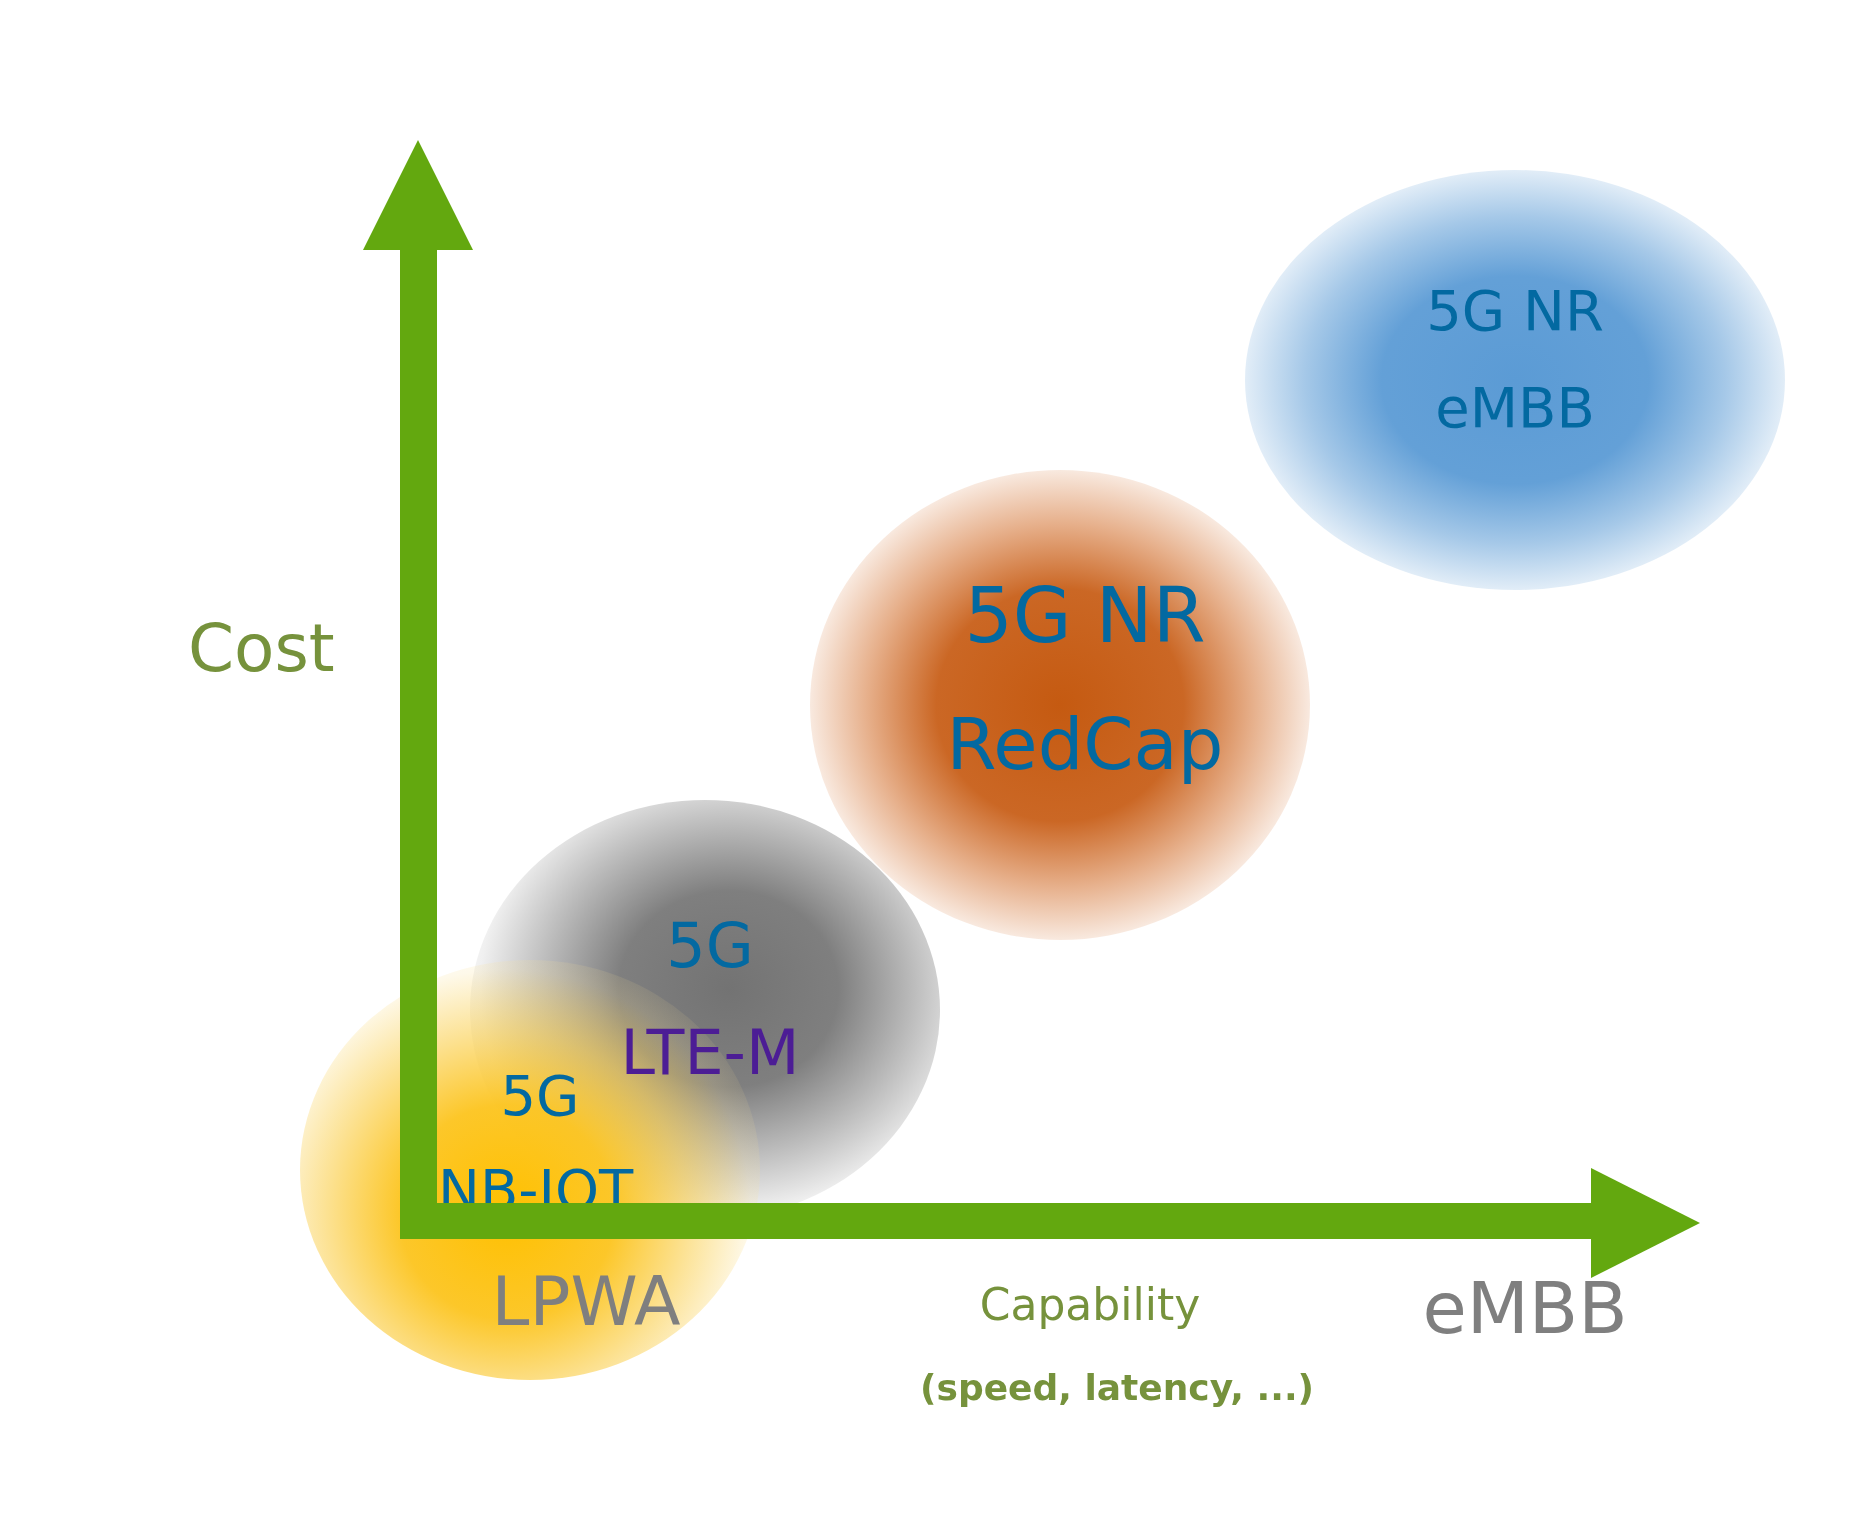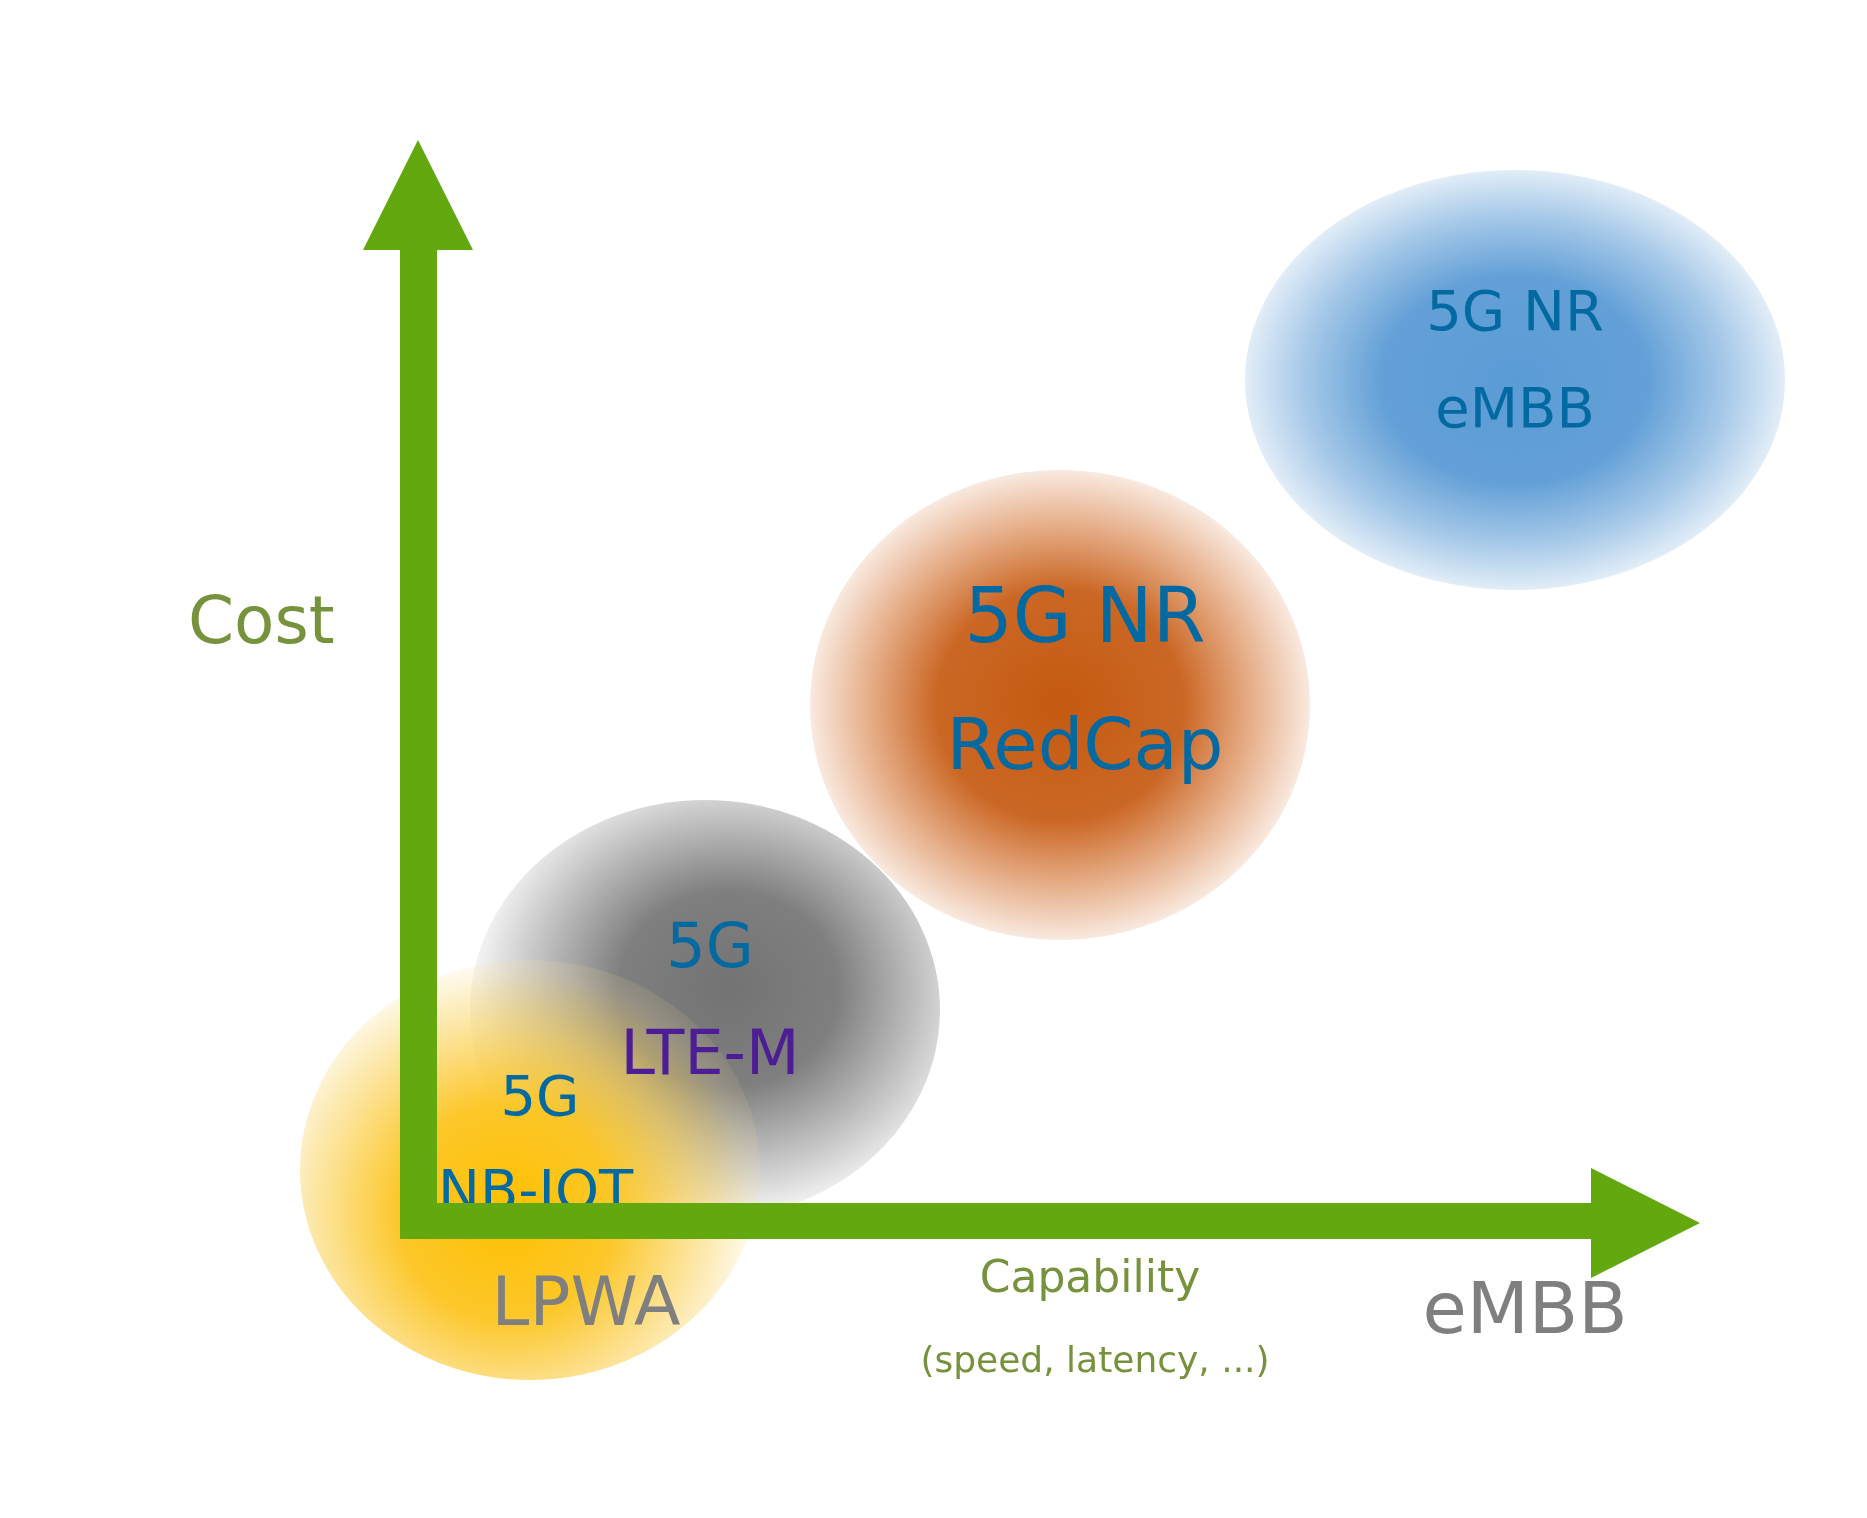--- a/index.html
+++ b/index.html
@@ -19,21 +19,21 @@
       left: 470px; top: 800px; width: 470px; height: 420px;
       background: radial-gradient(ellipse at 55% 45%, rgba(115,115,115,1) 0%, rgba(120,120,120,0.95) 30%, rgba(140,140,140,0.6) 50%, rgba(180,180,180,0.2) 68%, rgba(255,255,255,0) 80%);
     }
     .blob-nbiot {
       left: 300px; top: 960px; width: 460px; height: 420px;
       background: radial-gradient(ellipse at 45% 60%, rgba(255,192,0,1) 0%, rgba(252,196,30,0.95) 30%, rgba(250,205,70,0.6) 50%, rgba(250,225,150,0.2) 68%, rgba(255,255,255,0) 80%);
     }
     .label { position: absolute; white-space: nowrap; text-align: center; line-height: 1; }
     .lbl-white { color: #0369a1; }
     .lbl-cream { color: #4c1d95; }
-    .axis-green { color: #76923c; }
+    .axis-green { color: #76923c; margin-top: 28px; }
     .axis-gray { color: #7f7f7f; }
     svg.arrows { position: absolute; left: 0; top: 0; }
   </style>
 </head>
 <body>
 
 <div class="canvas">
 
   <div class="blob blob-embb"></div>
   <div class="blob blob-redcap"></div>
@@ -59,17 +59,17 @@
     </g>
     <g>
       <rect x="400" y="1203" width="1195" height="36" fill="#63a80f"></rect>
       <polygon points="1591,1168 1591,1278 1700,1223" fill="#63a80f"></polygon>
     </g>
   </svg>
 
   <div class="label axis-green" style="left:188px; top:588px; font-size:66px;">Cost</div>
 
   <div class="label axis-green" style="left:970px; top:1255px; width:240px; font-size:44px;">Capability</div>
-  <div class="label axis-green" style="left:920px; top:1342px; width:350px; font-size:36px;">(speed, latency, ...)</div>
+  <div class="label axis-green" style="left:920px; top:1342px; width:350px; font-size:36px;font-weight:bold;">(speed, latency, ...)</div>
 
   <div class="label axis-gray" style="left:450px; top:1268px; width:200px; font-size:68px;margin-left:36px;">LPWA</div>
   <div class="label axis-gray" style="left:1415px; top:1272px; width:220px; font-size:72px;">eMBB</div>
 </div>
 
 </body></html>

